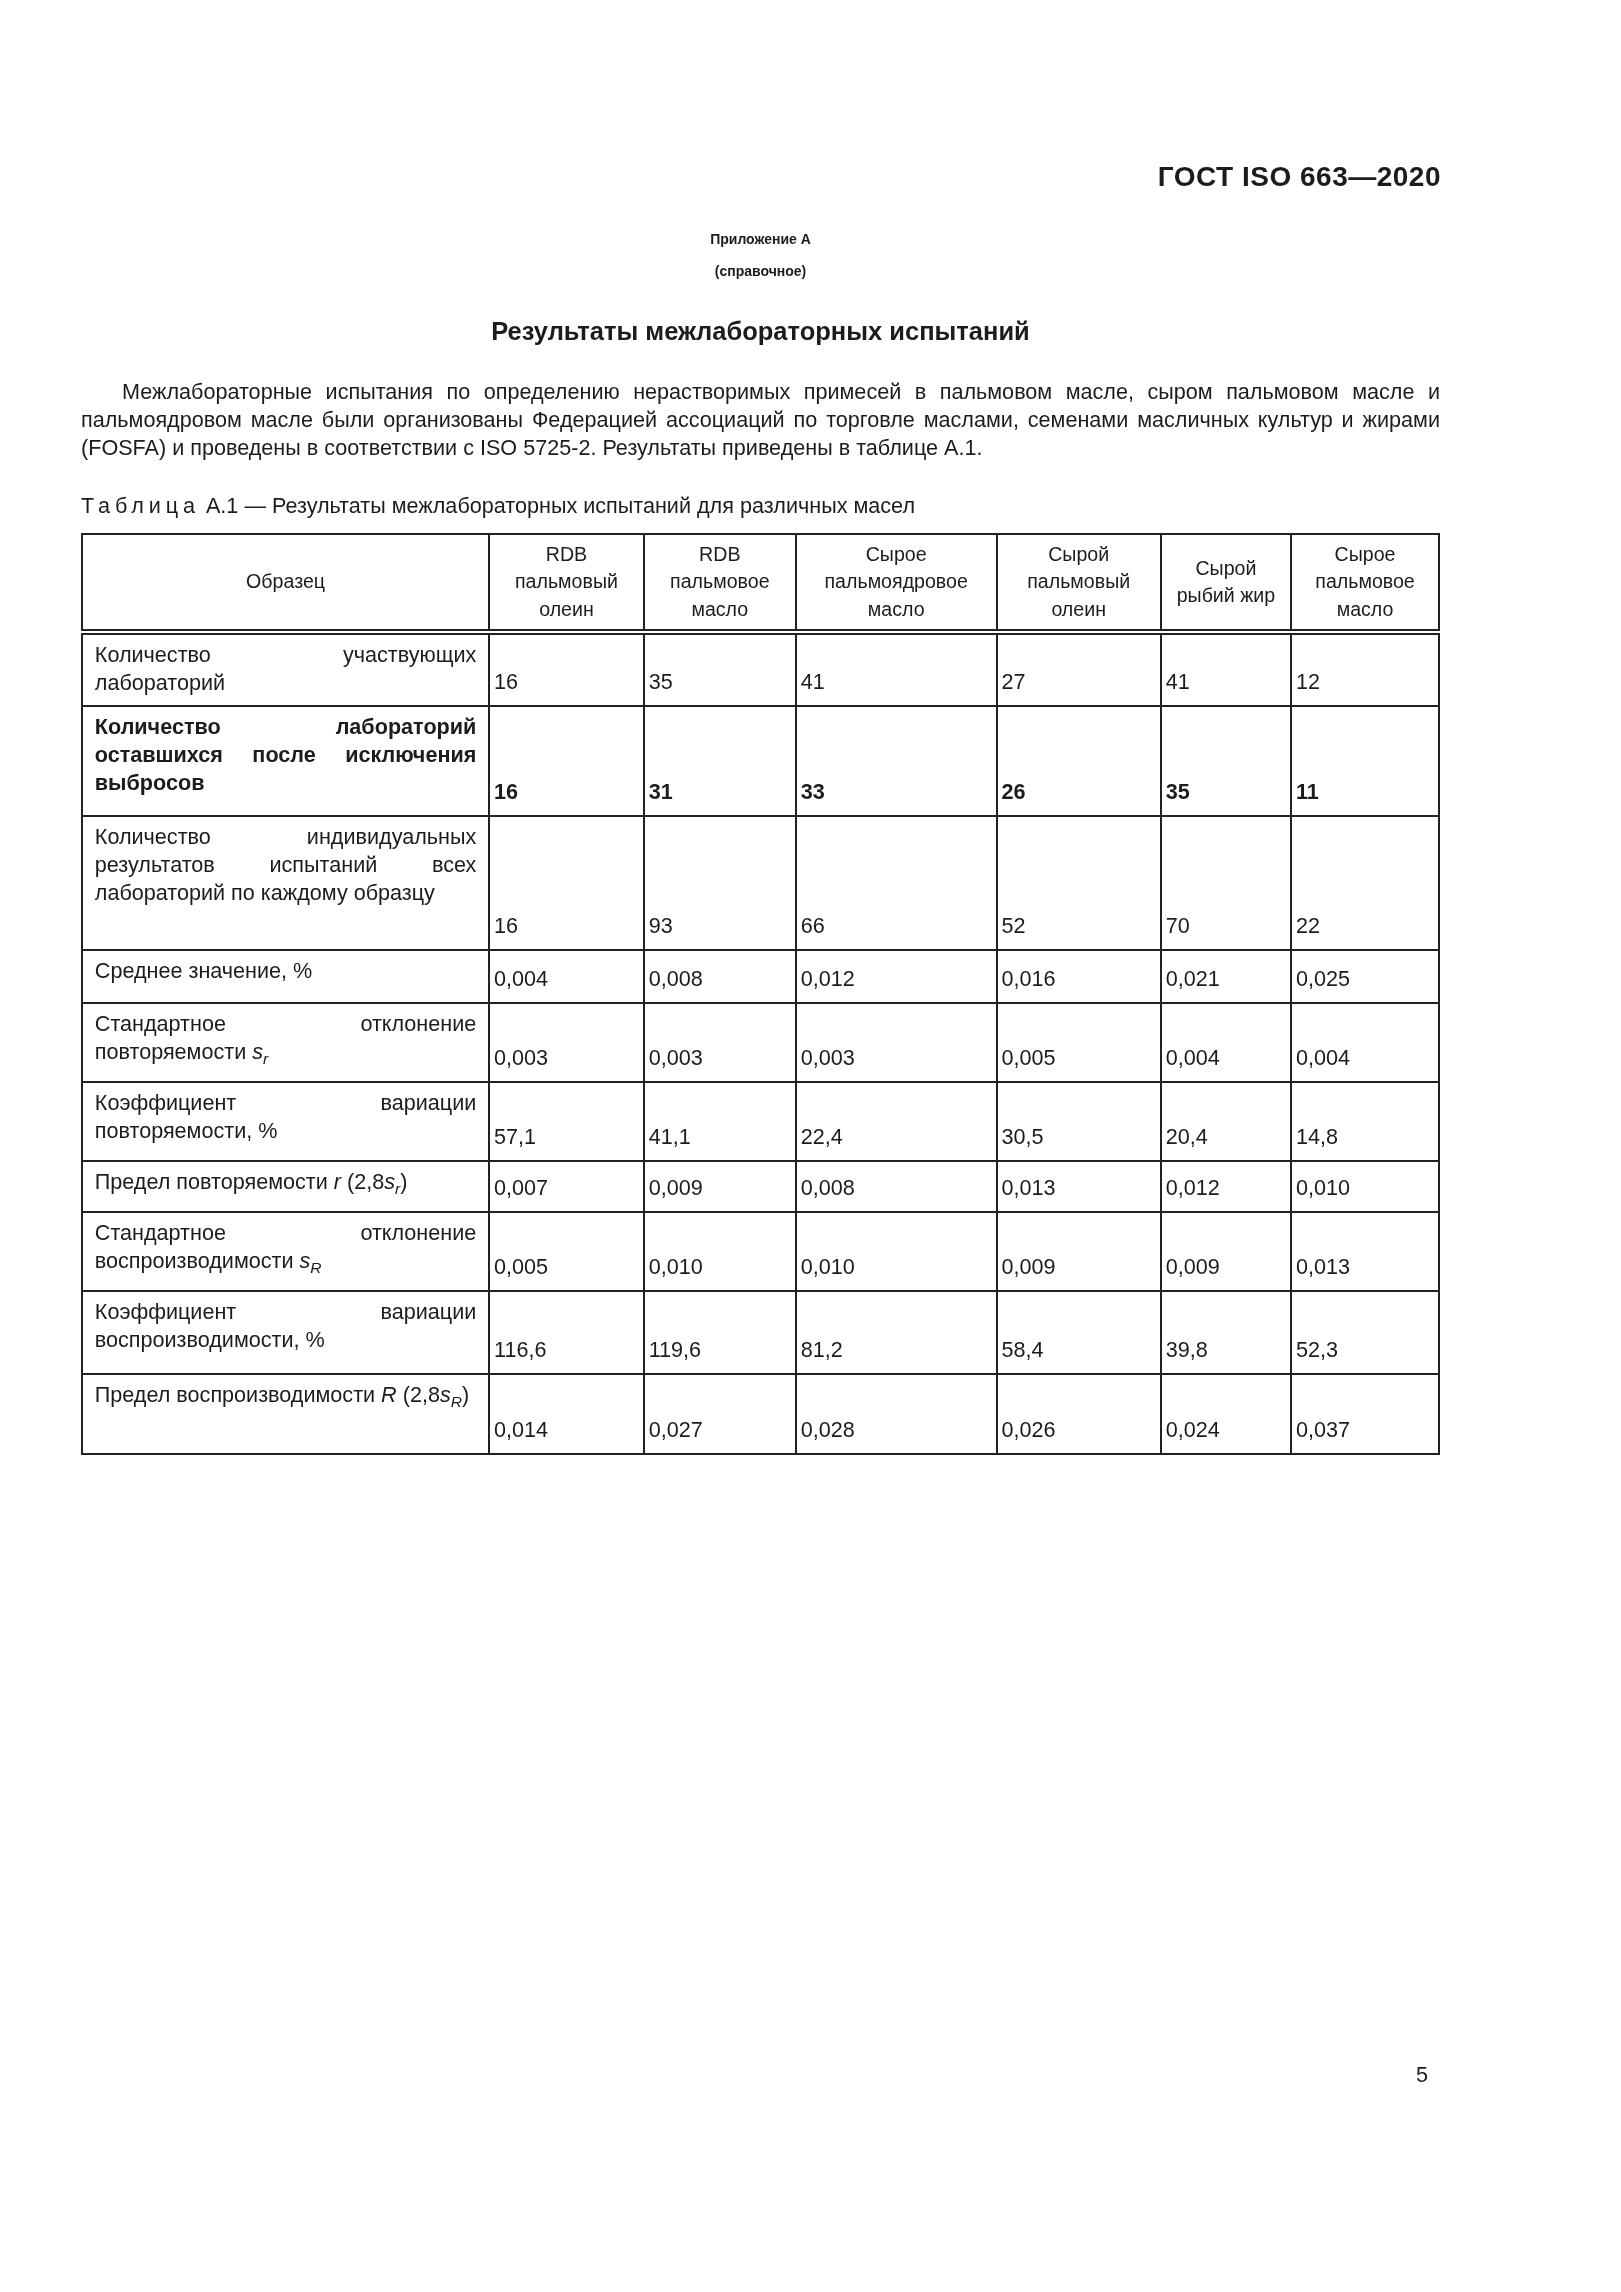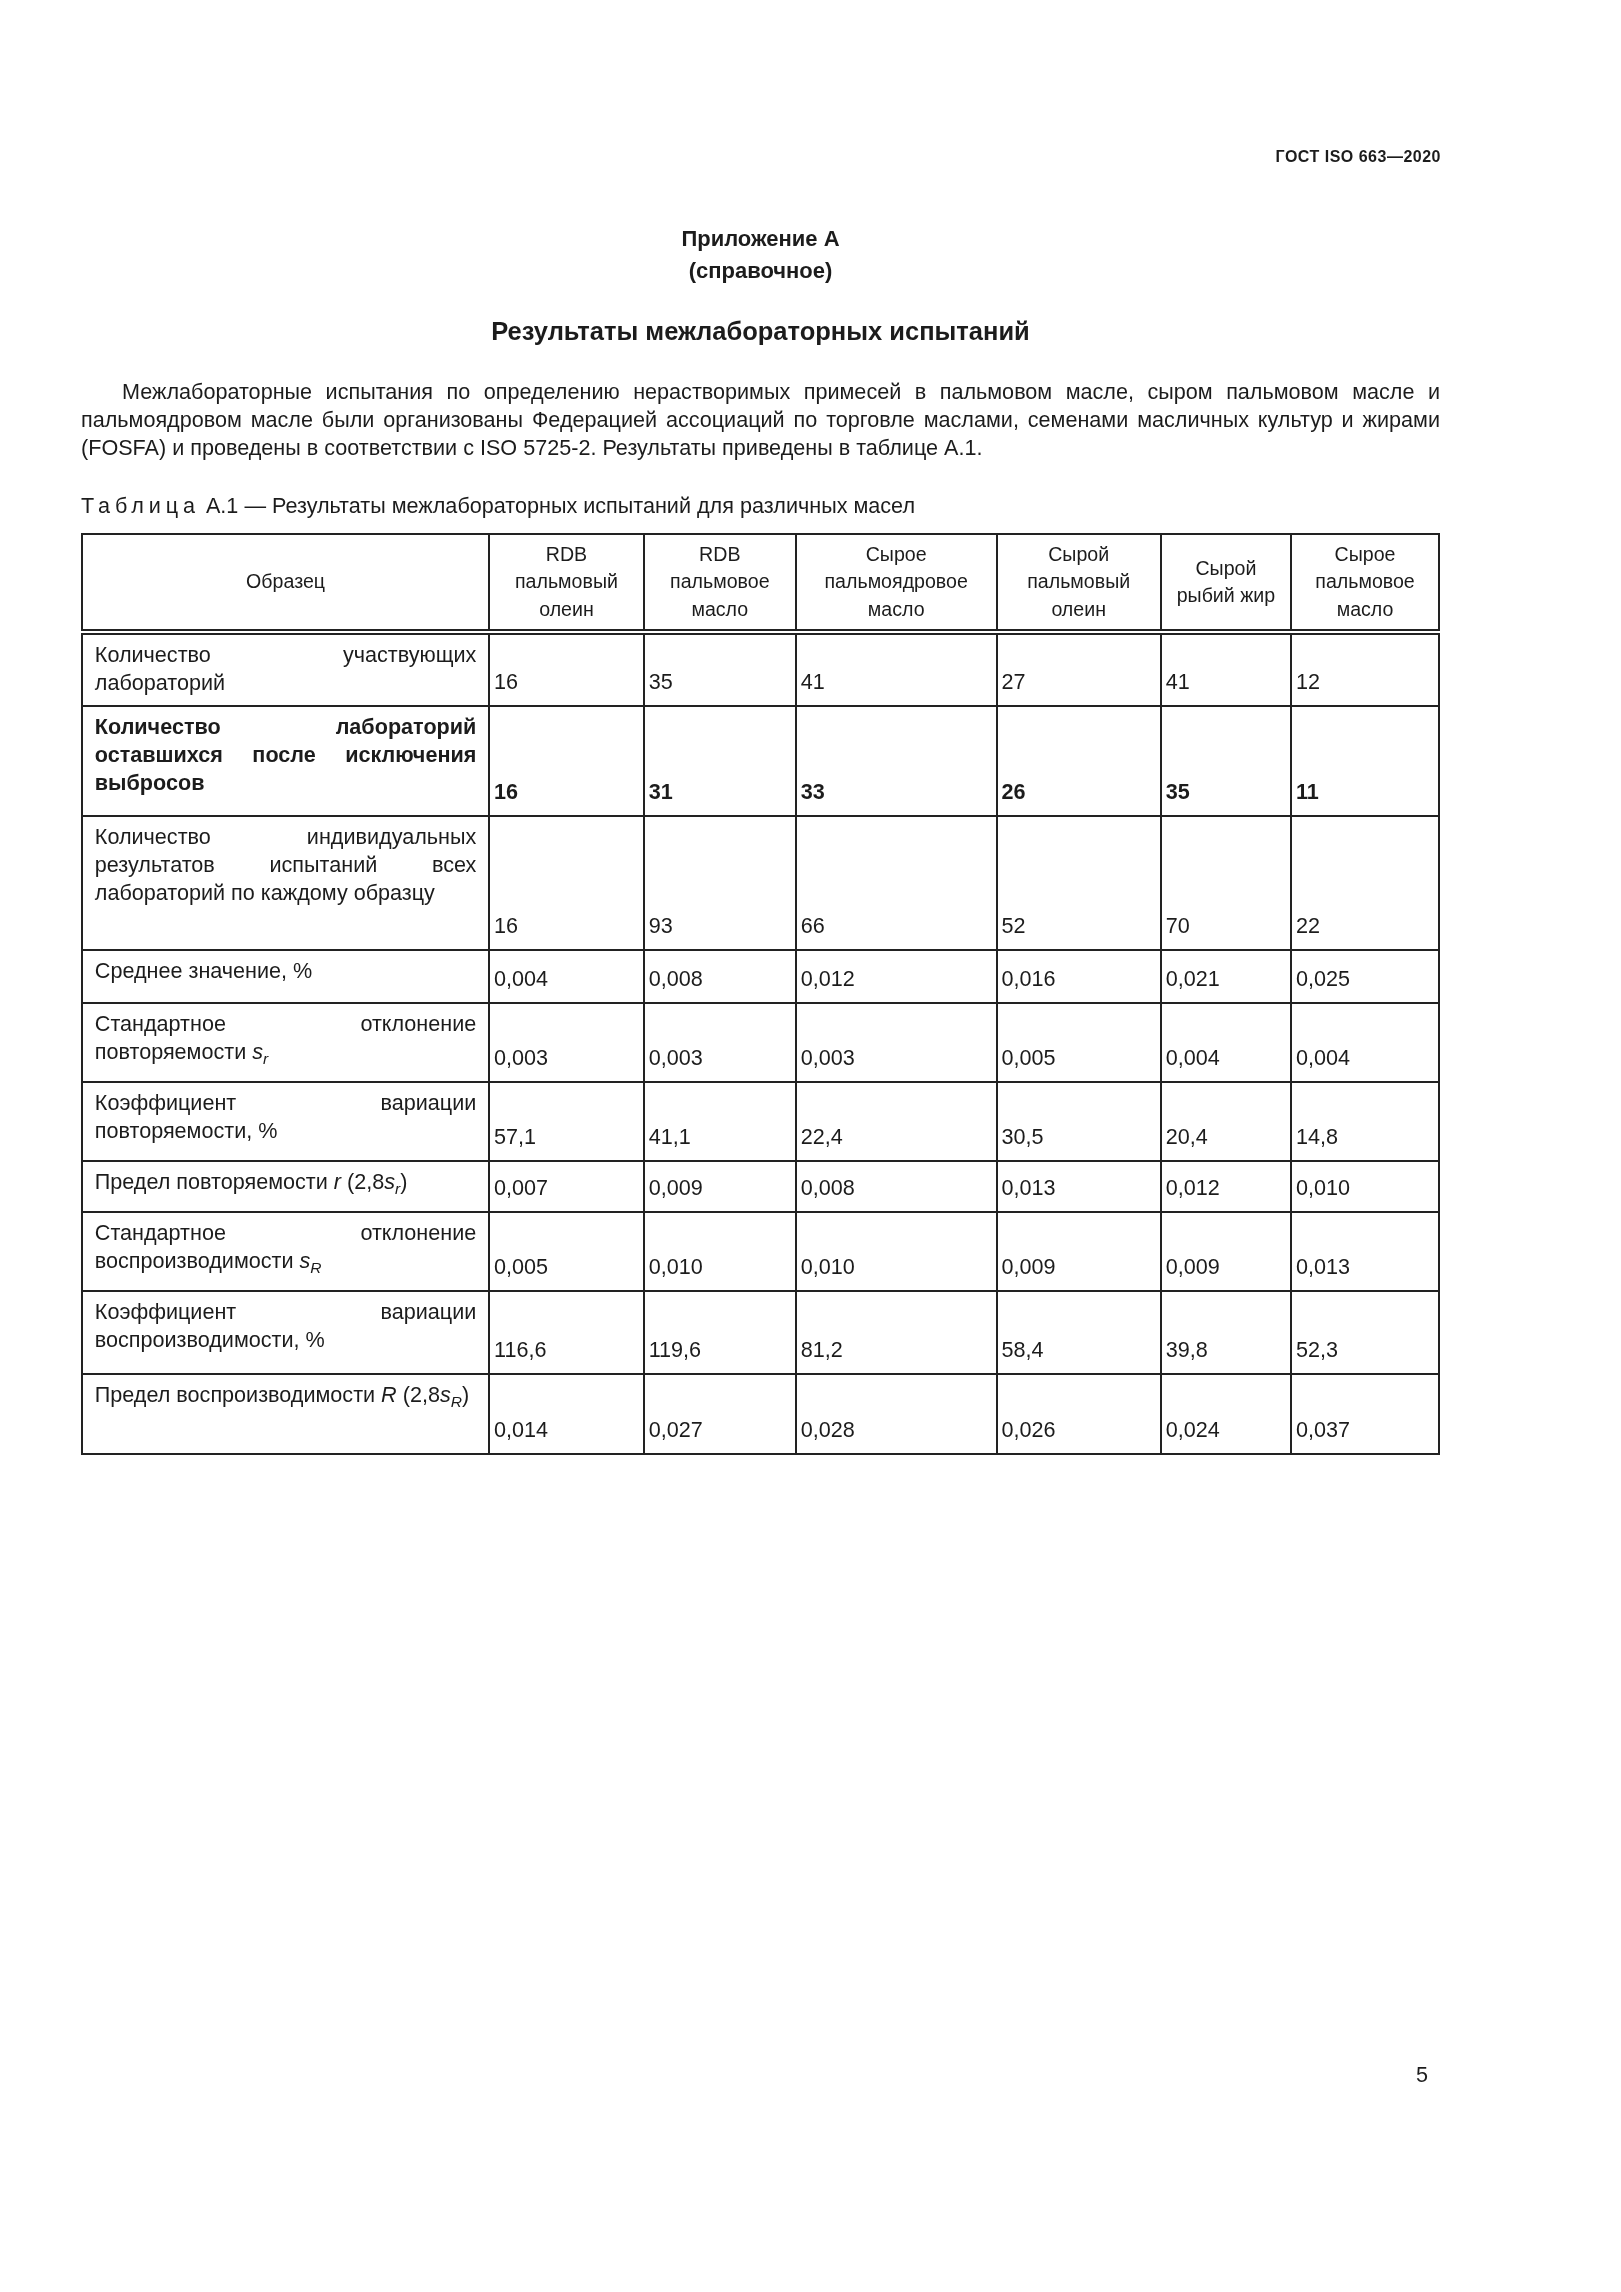--- a/index.html
+++ b/index.html
@@ -1,26 +1,26 @@
 <!DOCTYPE html>
 <html lang="ru"><head>
 <meta charset="utf-8">
 <style>
   html,body { margin:0; padding:0; background:#ffffff; }
   .page {
     position:relative; width:1621px; height:2293px; background:#ffffff;
     font-family:"Liberation Sans", sans-serif; color:#1c1c1c; overflow:hidden;
   }
   .doc-ref {
-    position:absolute; top:148px; right:180px;
-    font-size:16px; font-weight:bold; letter-spacing:0.5px;
+    position:absolute; top:161px; right:180px;
+    font-size:28px; font-weight:bold; letter-spacing:0.5px;
   }
   .content { position:absolute; left:81px; top:0; width:1359px; }
   .appendix-label, .appendix-kind {
-    margin:0; text-align:center; font-size:22px; font-weight:bold; line-height:32px;
+    margin:0; text-align:center; font-size:14px; font-weight:bold; line-height:32px;
   }
   .appendix-label { margin-top:223px; }
   .appendix-title {
     margin:29px 0 0 0; text-align:center; font-size:25.5px; font-weight:bold; line-height:31px;
   }
   .intro {
     margin:31px 0 0 0; font-size:21.6px; line-height:28px;
     text-align:justify; text-indent:41px;
   }
   .tbl-caption { margin:31px 0 8px 0; font-size:21.6px; line-height:25.5px; }

